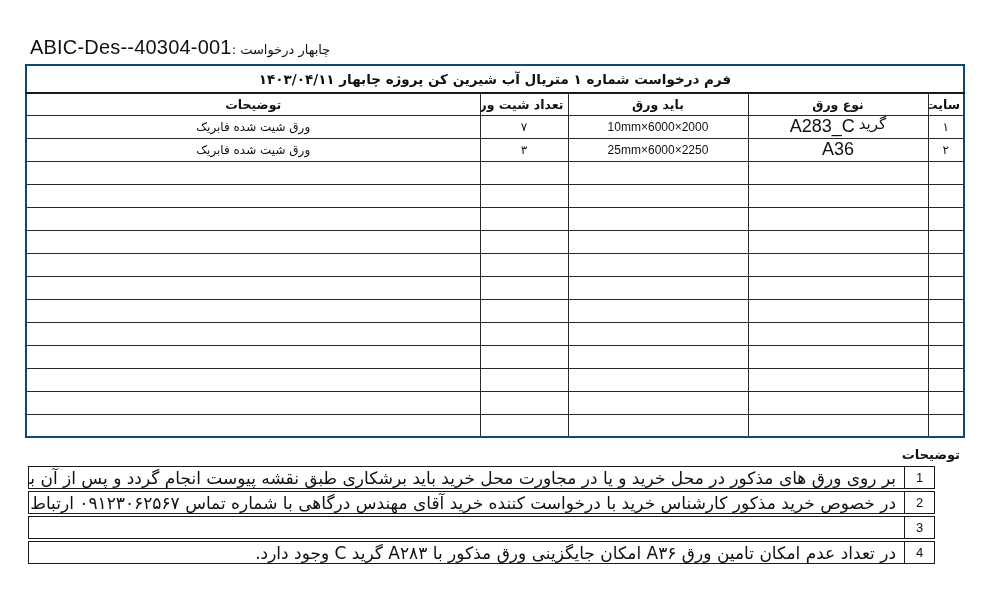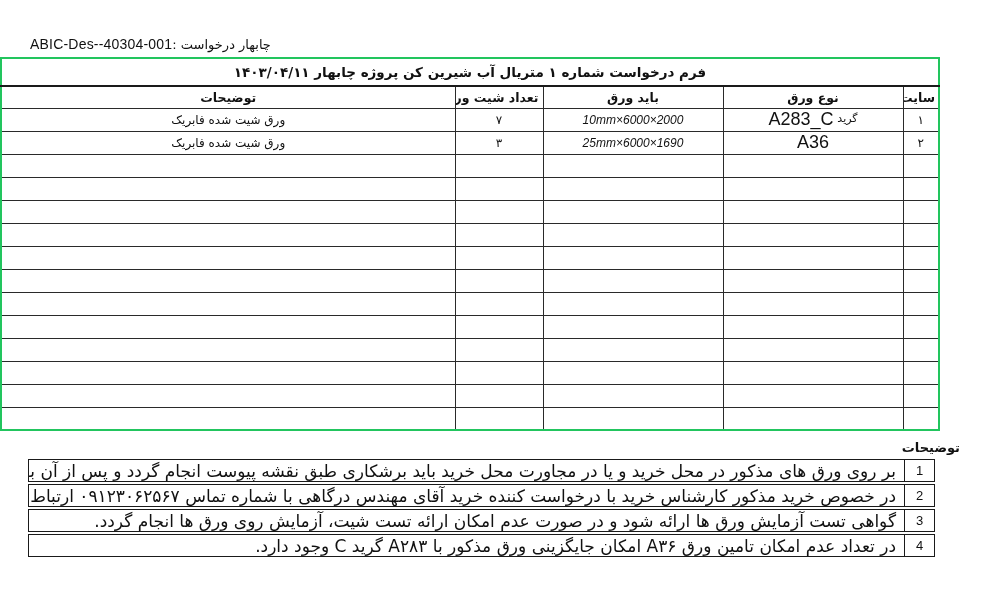--- a/index.html
+++ b/index.html
@@ -12,28 +12,29 @@
   }
   .latin { font-family:"Liberation Sans","DejaVu Sans",sans-serif; }
 
   
   .req-line{
     width:fit-content;
     margin:36px 0 5px 30px;
     font-size:13px;
     white-space:nowrap;
   }
-  .req-line .req-value{ font-size:14px; letter-spacing:0.2px; }
+  .req-line .req-value{ font-size:20px; letter-spacing:0.2px; }
 
   
   .main-table{
+    margin-left:25px;
     width:938px;
     border-collapse:collapse;
     table-layout:fixed;
-    border:2px solid #22c55e;
+    border:2px solid #0c4a6e;
   }
   .main-table td, .main-table th{
     border:1px solid #2a2a2a;
     text-align:center;
     vertical-align:middle;
     padding:0 4px;
     overflow:hidden;
     white-space:nowrap;
   }
   .title-row td{
@@ -42,23 +43,23 @@
     font-size:13.5px;
     border-bottom:2px solid #1a1a1a;
   }
   .header-row th{
     height:22px;
     font-weight:bold;
     font-size:12.5px;
   }
   .main-table tbody tr{ height:23px; }
   .main-table tbody td{ font-size:12px; }
-  .c-dims{ font-size:14.5px;font-style:italic; }
+  .c-dims{ font-size:14.5px; }
   .type-latin{ font-size:18px; }
-  .grade{ font-size:11px; position:relative; top:-3px; }
+  .grade{ font-size:15px; position:relative; top:-3px; }
 
   
   .notes-heading{
     width:935px;
     margin:9px 0 4px 25px;
     text-align:right;
     font-weight:bold;
     font-size:13px;
   }
   .notes{ margin-left:28px; width:907px; }
@@ -117,21 +118,21 @@
       <tr>
         <td>۱</td>
         <td><span class="grade">گرید</span> <span class="type-latin latin">A283_C</span></td>
         <td class="c-dims latin">2000×6000×10mm</td>
         <td>۷</td>
         <td>ورق شیت شده فابریک</td>
       </tr>
       <tr>
         <td>۲</td>
         <td><span class="grade"></span> <span class="type-latin latin">A36</span></td>
-        <td class="c-dims latin">1690×6000×25mm</td>
+        <td class="c-dims latin">2250×6000×25mm</td>
         <td>۳</td>
         <td>ورق شیت شده فابریک</td>
       </tr>
     </tbody>
     <tbody>
         <tr>
           <td></td>
           <td></td>
           <td></td>
           <td></td>
@@ -223,21 +224,20 @@
     <div class="note-row" dir="rtl">
       <div class="note-num latin">1</div>
       <div class="note-text">بر روی ورق های مذکور در محل خرید و یا در مجاورت محل خرید باید برشکاری طبق نقشه پیوست انجام گردد و پس از آن به سایت نصیر آباد حمل گردد.</div>
     </div>
     <div class="note-row" dir="rtl">
       <div class="note-num latin">2</div>
       <div class="note-text">در خصوص خرید مذکور کارشناس خرید با درخواست کننده خرید آقای مهندس درگاهی با شماره تماس ۰۹۱۲۳۰۶۲۵۶۷ ارتباط داشته باشد و تاییدیه از ایشان اخذگردد.</div>
     </div>
     <div class="note-row" dir="rtl">
       <div class="note-num latin">3</div>
-      <div class="note-text">گواهی تست آزمایش ورق ها ارائه شود و در صورت عدم امکان ارائه تست شیت، آزمایش روی ورق ها انجام گردد.</div>
     </div>
     <div class="note-row" dir="rtl">
       <div class="note-num latin">4</div>
       <div class="note-text">در تعداد عدم امکان تامین ورق A۳۶ امکان جایگزینی ورق مذکور با A۲۸۳ گرید C وجود دارد.</div>
     </div>
   </div>
 
 </div>
 
 </body></html>

